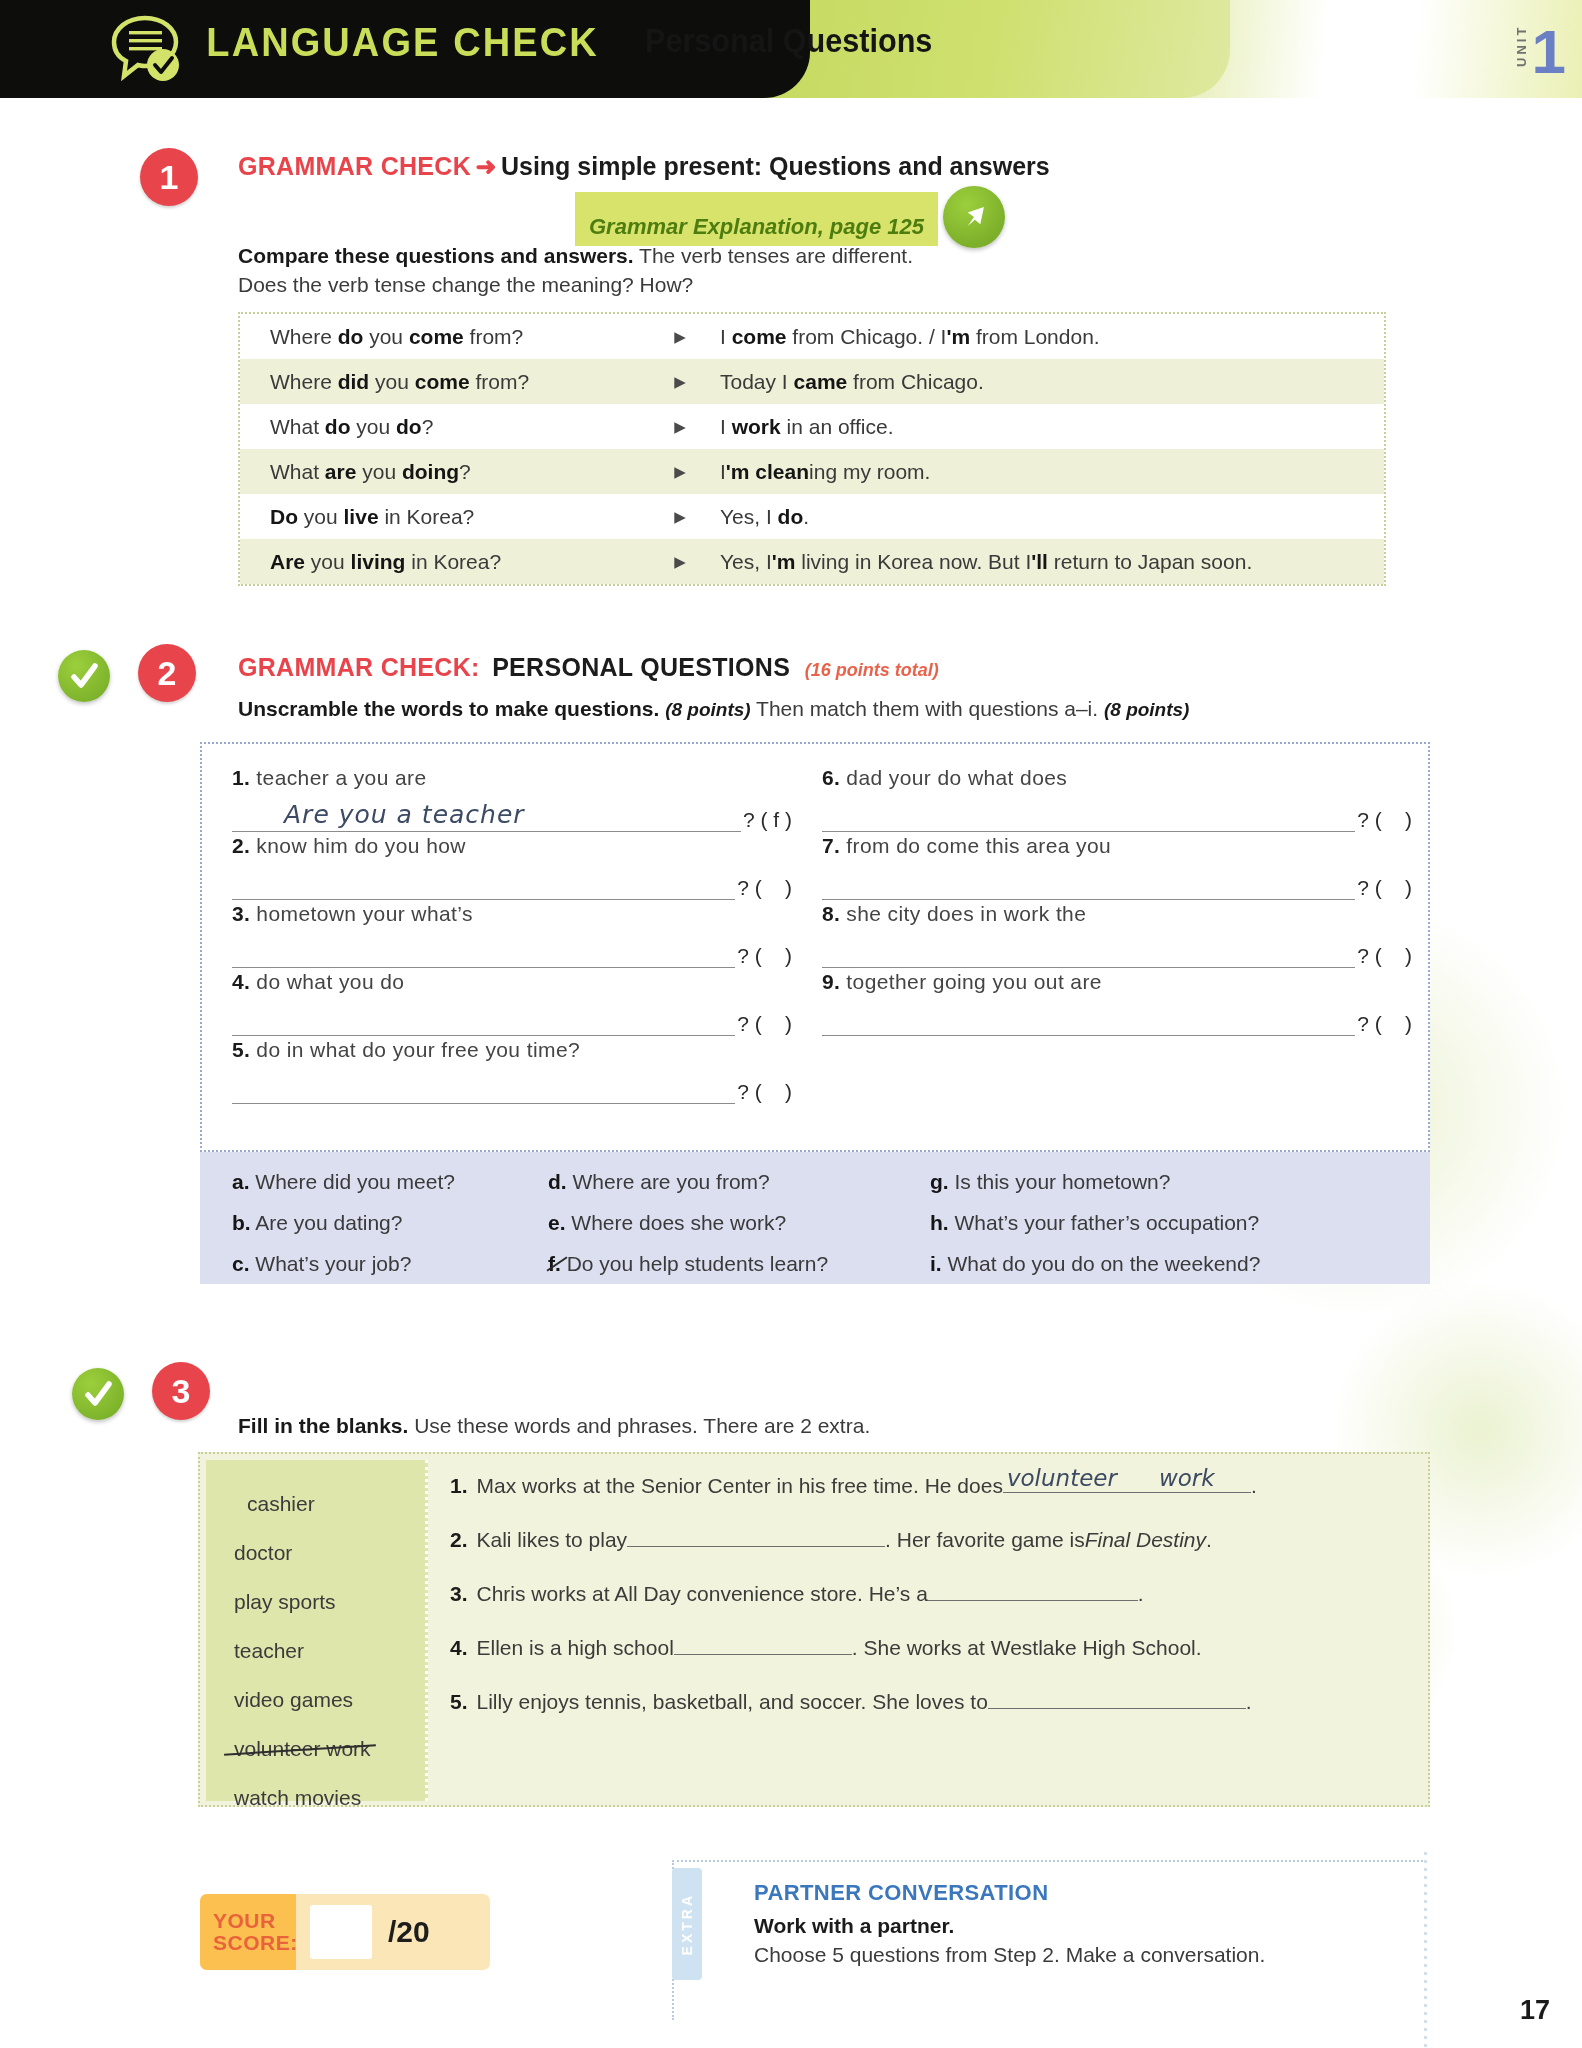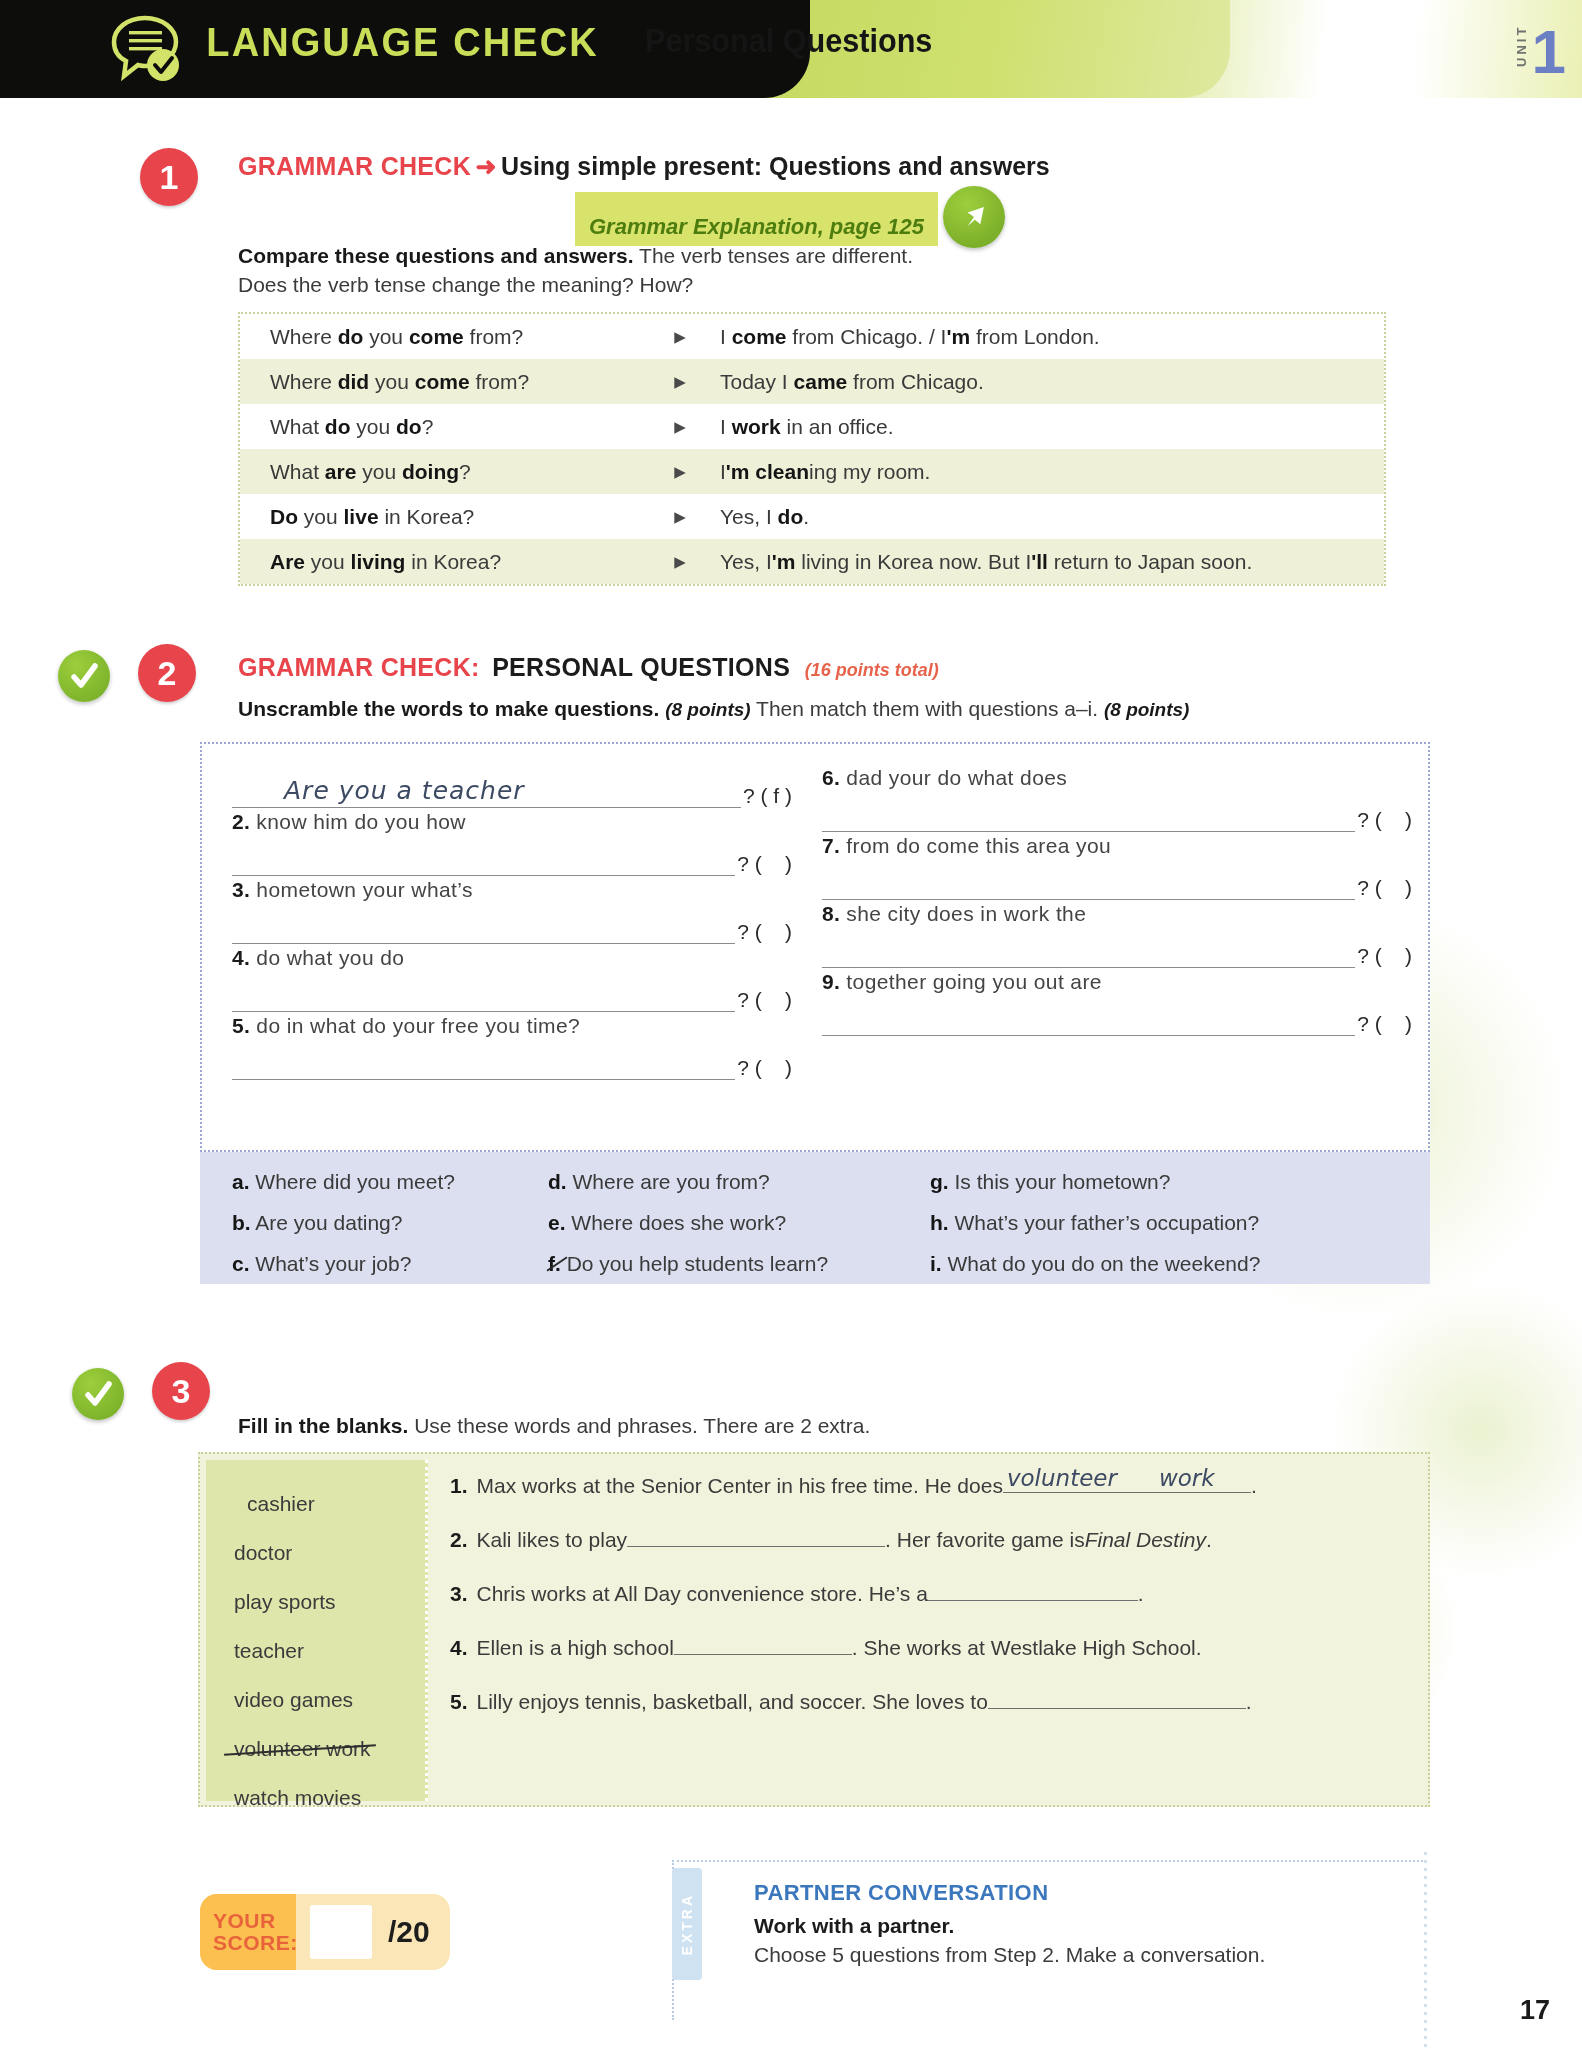--- a/index.html
+++ b/index.html
@@ -166,22 +166,22 @@
   .fill-item .n { font-weight:bold; color:#1b1b1b; margin-right:9px; }
   .blank { display:inline-block; border-bottom:1.6px solid #6f6f6f; height:21px; position:relative; }
   .blank .hw {
     position:absolute; left:4px; bottom:1px; width:100%; text-align:left;
     font-size:23px; color:#3d4a63; font-family:"DejaVu Sans", sans-serif; font-style:italic;
   }
   .ital { font-style:italic; }
 
   
   .score-box {
-    position:absolute; left:200px; top:1894px; width:250px; height:76px;
-    background:#fbe6b8; border-radius:17px; display:flex; align-items:center; overflow:hidden;
+    position:absolute; left:200px; top:1894px; width:290px; height:76px;
+    background:#fbe6b8; border-radius:7px; display:flex; align-items:center; overflow:hidden;
   }
   .score-left {
     width:96px; height:76px; background:#fdc košice; background:#fbc košice;
     background:#fbc04f; display:flex; flex-direction:column; justify-content:center;
     padding-left:13px;
   }
   .score-left span { color:#e8633b; font-size:21px; font-weight:bold; line-height:1.05; letter-spacing:0.5px; }
   .score-field {
     width:62px; height:54px; background:#fff; margin-left:14px; border-radius:3px;
   }
@@ -309,20 +309,21 @@
   <div class="s2-instr instr">
     <b>Unscramble the words to make questions.</b>
     <i>(8 points)</i>
     <span>Then match them with questions a–i.</span>
     <i>(8 points)</i>
   </div>
 
   <div class="unsc-box">
     <div class="unsc-col left" id="unsc-left">
         <div class="unsc-item">
+          <div class="unsc-words"><span class="n">1.</span>teacher  a  you  are</div>
           <div class="unsc-ansrow">
             <div class="unsc-line">
               <span class="unsc-hand">Are you a teacher</span>
             </div>
             <div class="unsc-tail">? ( f )</div>
           </div>
         </div>
         <div class="unsc-item">
           <div class="unsc-words"><span class="n">2.</span>know  him  do  you  how</div>
           <div class="unsc-ansrow">

